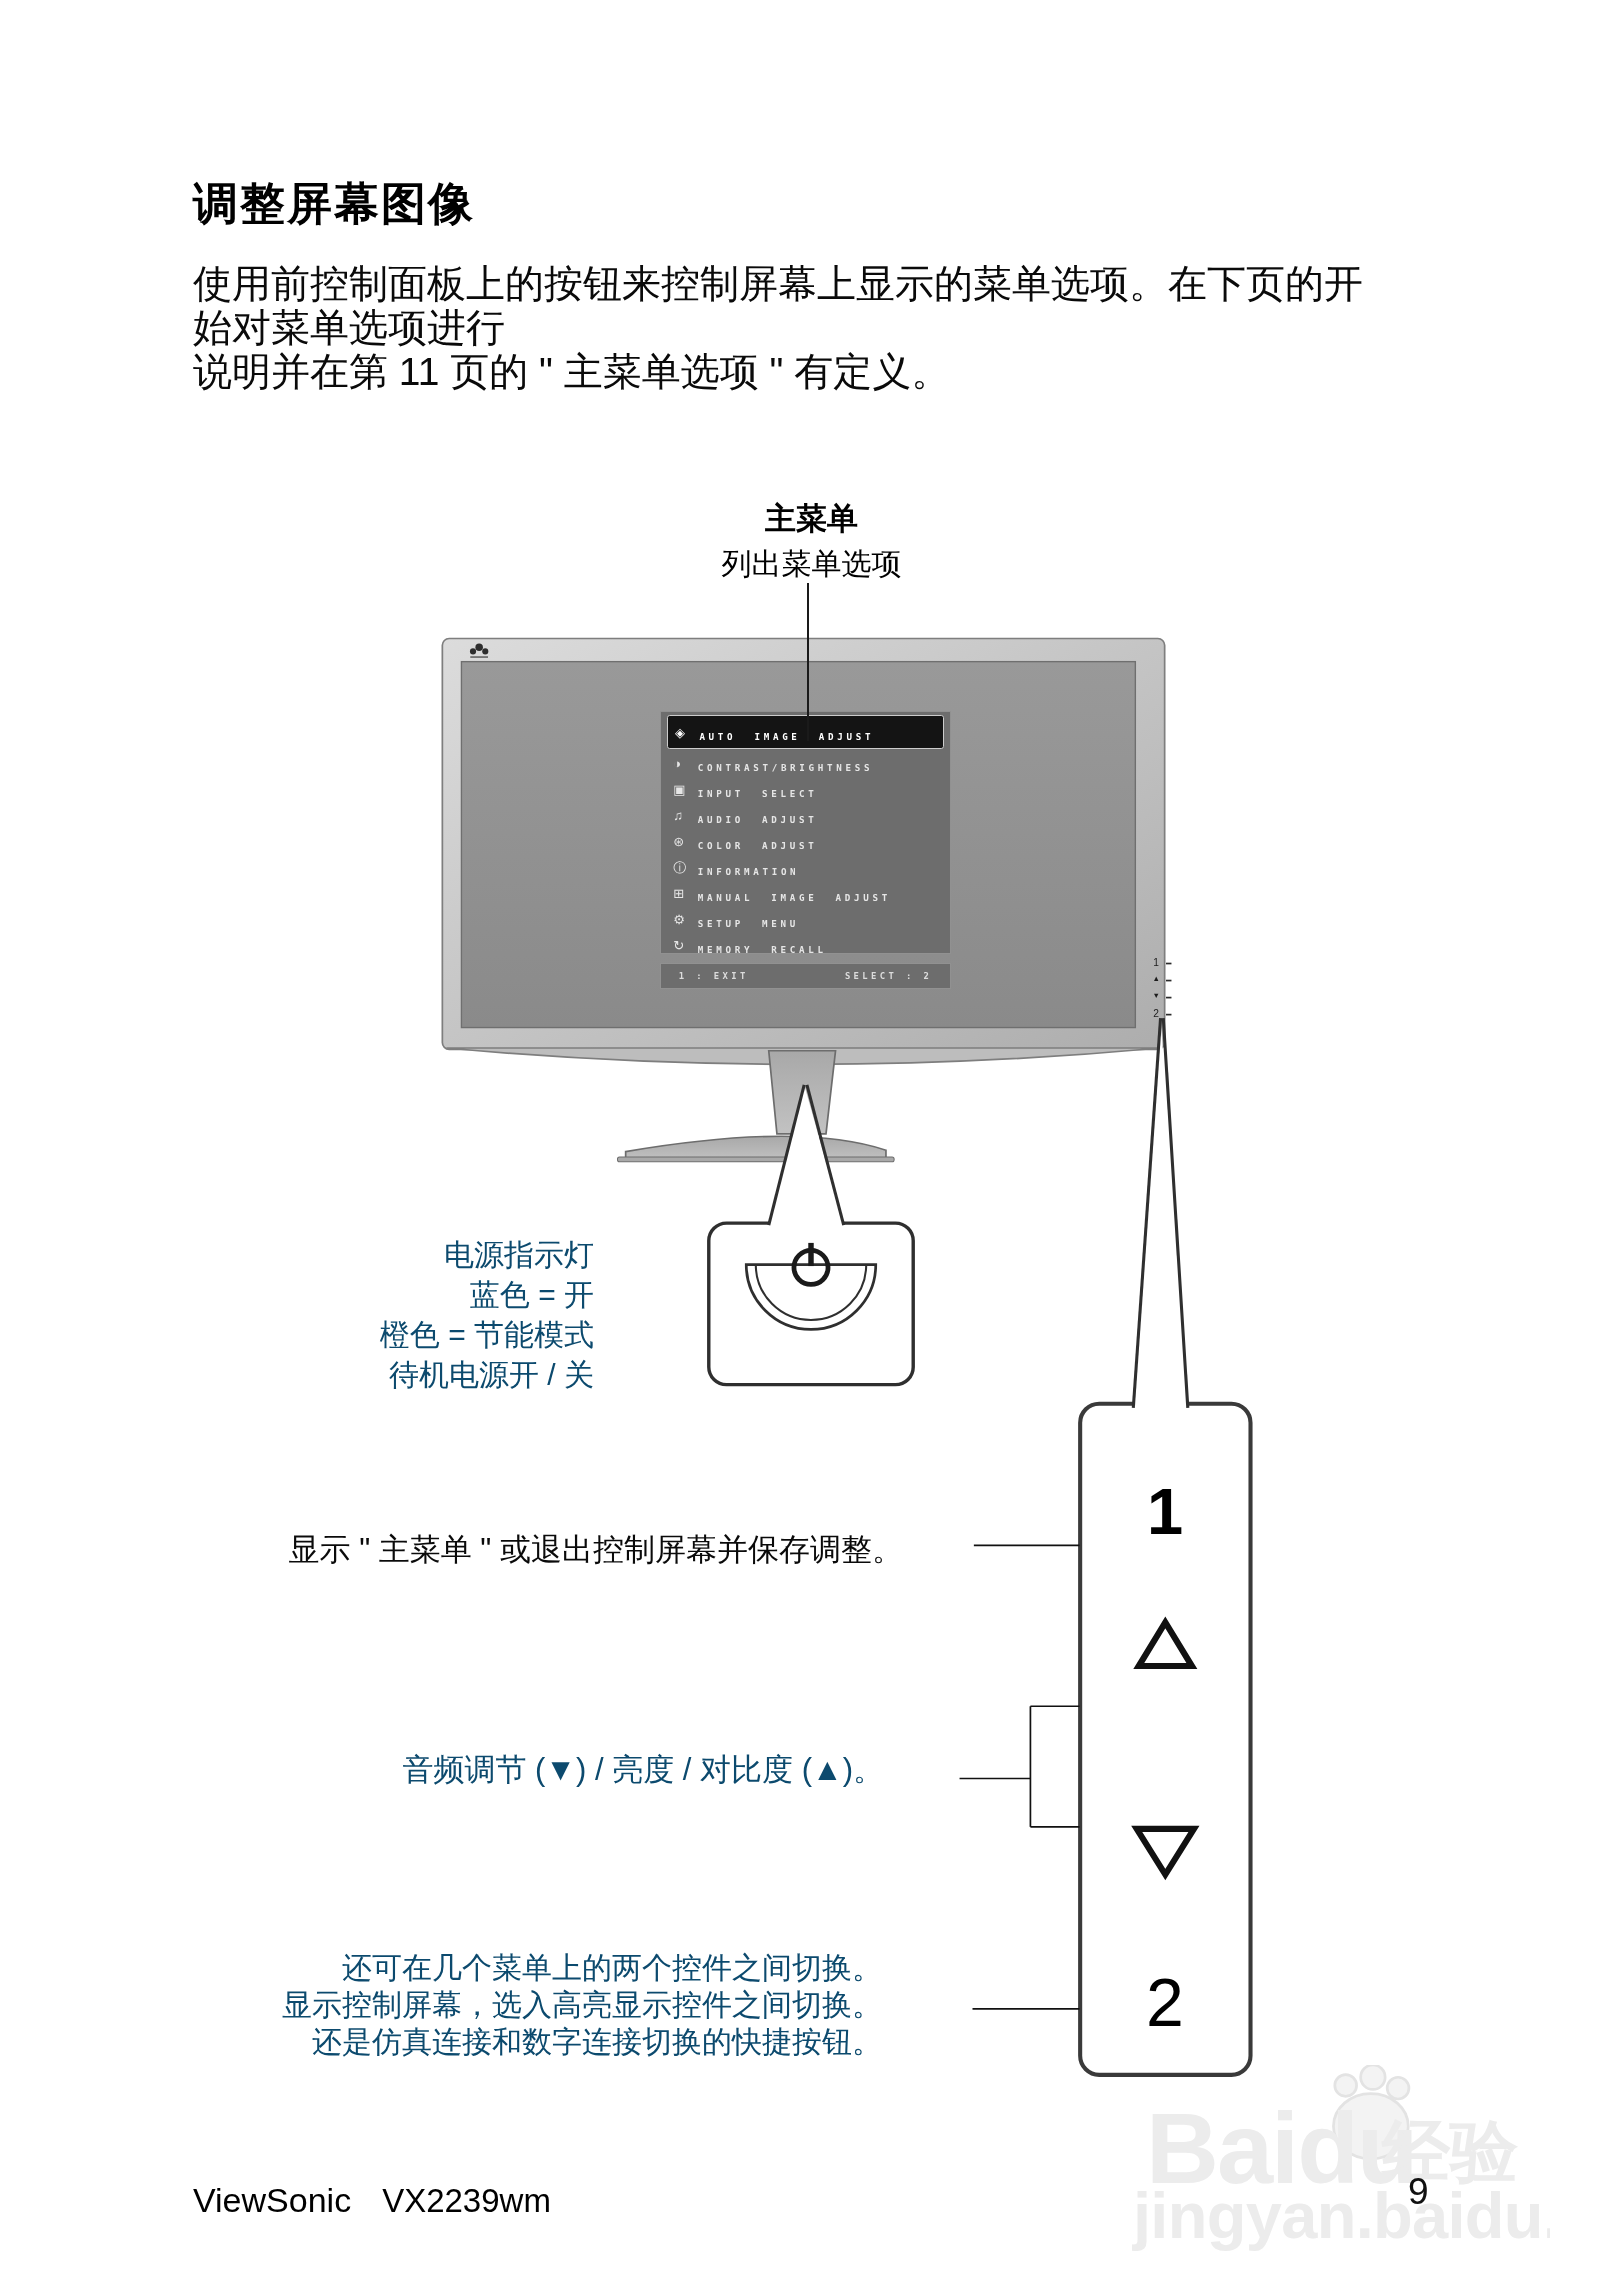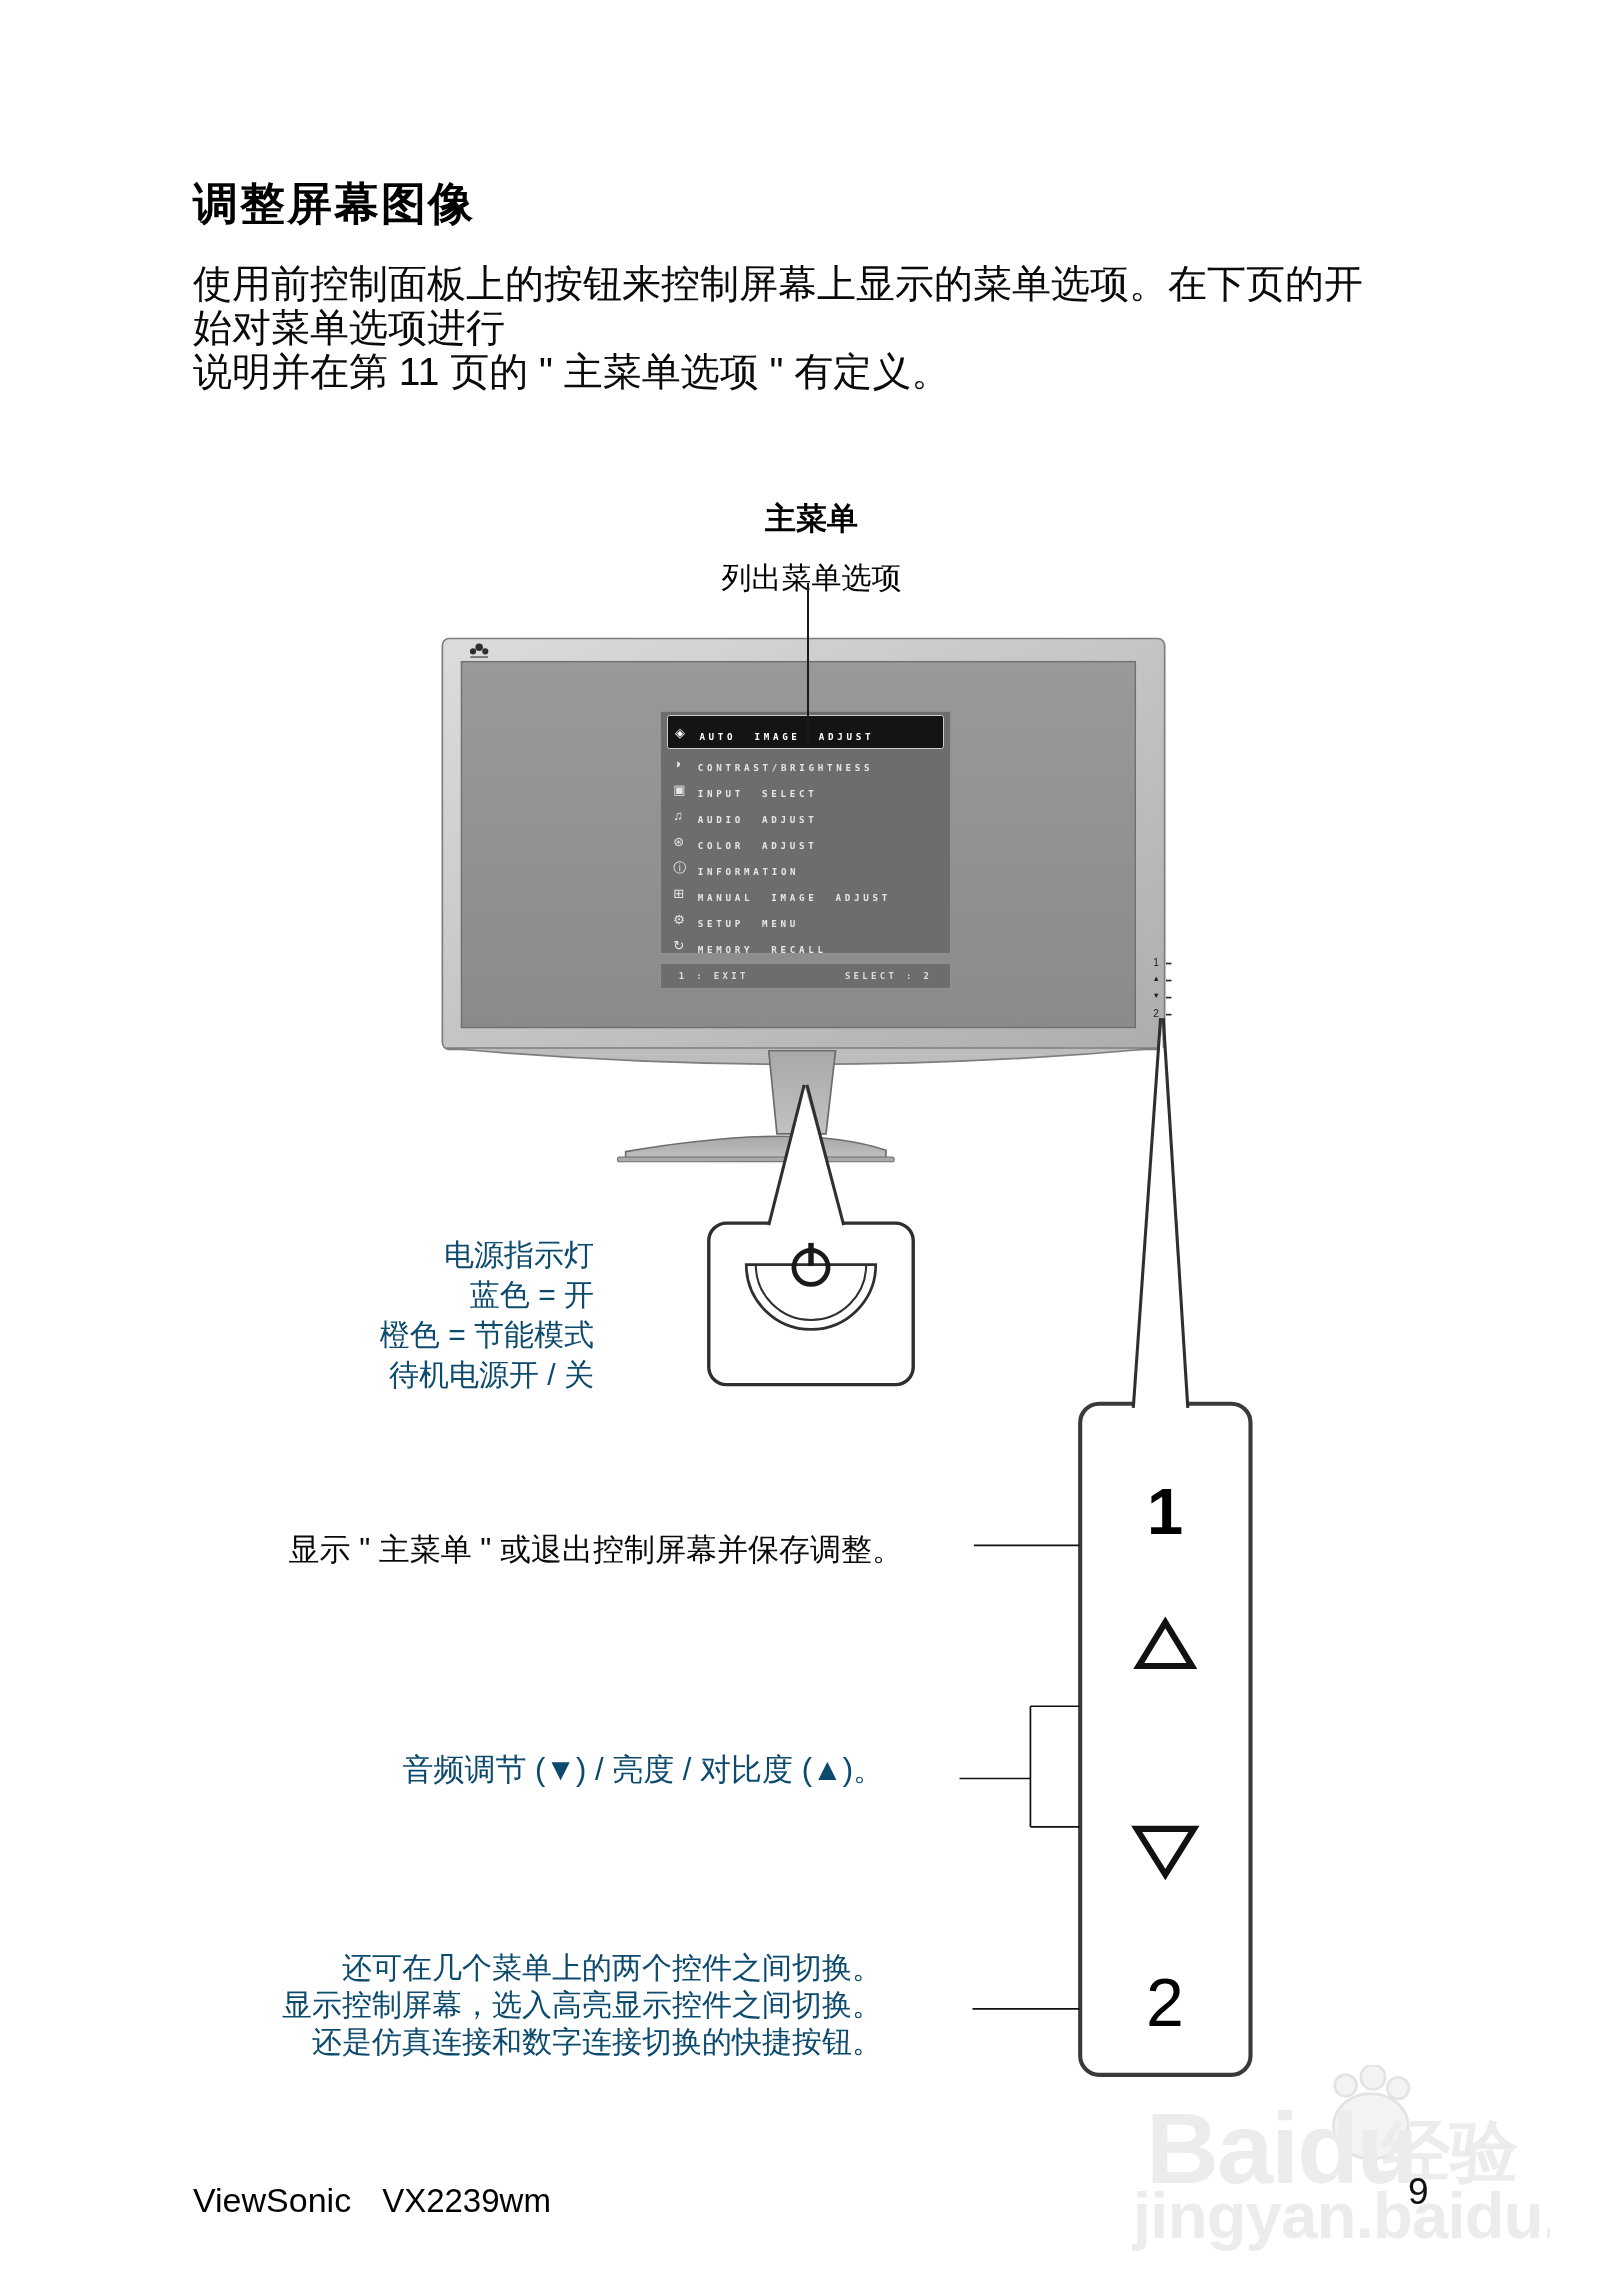--- a/index.html
+++ b/index.html
@@ -7,21 +7,21 @@
   .page{position:relative;width:1550px;height:2295px;background:#ffffff;overflow:hidden;}
   .abs{position:absolute;}
 
   .title{left:193px;top:174px;font-size:45px;font-weight:bold;color:#000;letter-spacing:2px;}
   .intro{left:193px;top:262px;width:1172px;font-size:39px;line-height:44px;color:#0a0a0a;}
 
   .diagram-svg{left:0;top:0;}
 
   .menu-label-block{left:675px;top:498px;width:273px;text-align:center;color:#000;}
   .menu-label{font-size:31px;font-weight:bold;}
-  .menu-sublabel{font-size:30px;margin-top:18px;}
+  .menu-sublabel{font-size:30px;margin-top:4px;}
   .vline{left:807px;top:583px;width:2px;height:158px;background:#1a1a1a;z-index:6;}
 
   
   .osd{left:660px;top:711px;width:291px;z-index:5;}
   .osd-main{box-sizing:border-box;width:291px;height:243px;background:#6d6d6d;border:1.4px solid #919191;padding-top:2px;}
   .osd-row{height:26px;display:flex;align-items:center;padding-left:12.3px;color:#e6e6e6;}
   .osd-row.hl{box-sizing:border-box;height:34px;margin:1.4px 6.1px 1.4px 6.1px;padding-left:6.8px;background:#141414;border:1.4px solid #cccccc;border-radius:2.7px;color:#ffffff;}
   .osd-ic{width:24.5px;font-size:13px;line-height:1;}
   .osd-lb{font-family:"DejaVu Sans Mono",monospace;font-size:9.2px;font-weight:bold;letter-spacing:3.7px;word-spacing:8.9px;white-space:nowrap;margin-top:8px;}
   .osd-bar{box-sizing:border-box;margin-top:8.9px;width:291px;height:26px;background:#6d6d6d;border:1.4px solid #919191;display:flex;justify-content:space-between;align-items:center;padding:0 17.7px;color:#dcdcdc;font-family:"DejaVu Sans Mono",monospace;font-size:8.9px;font-weight:bold;letter-spacing:3.4px;gap:36px;}

